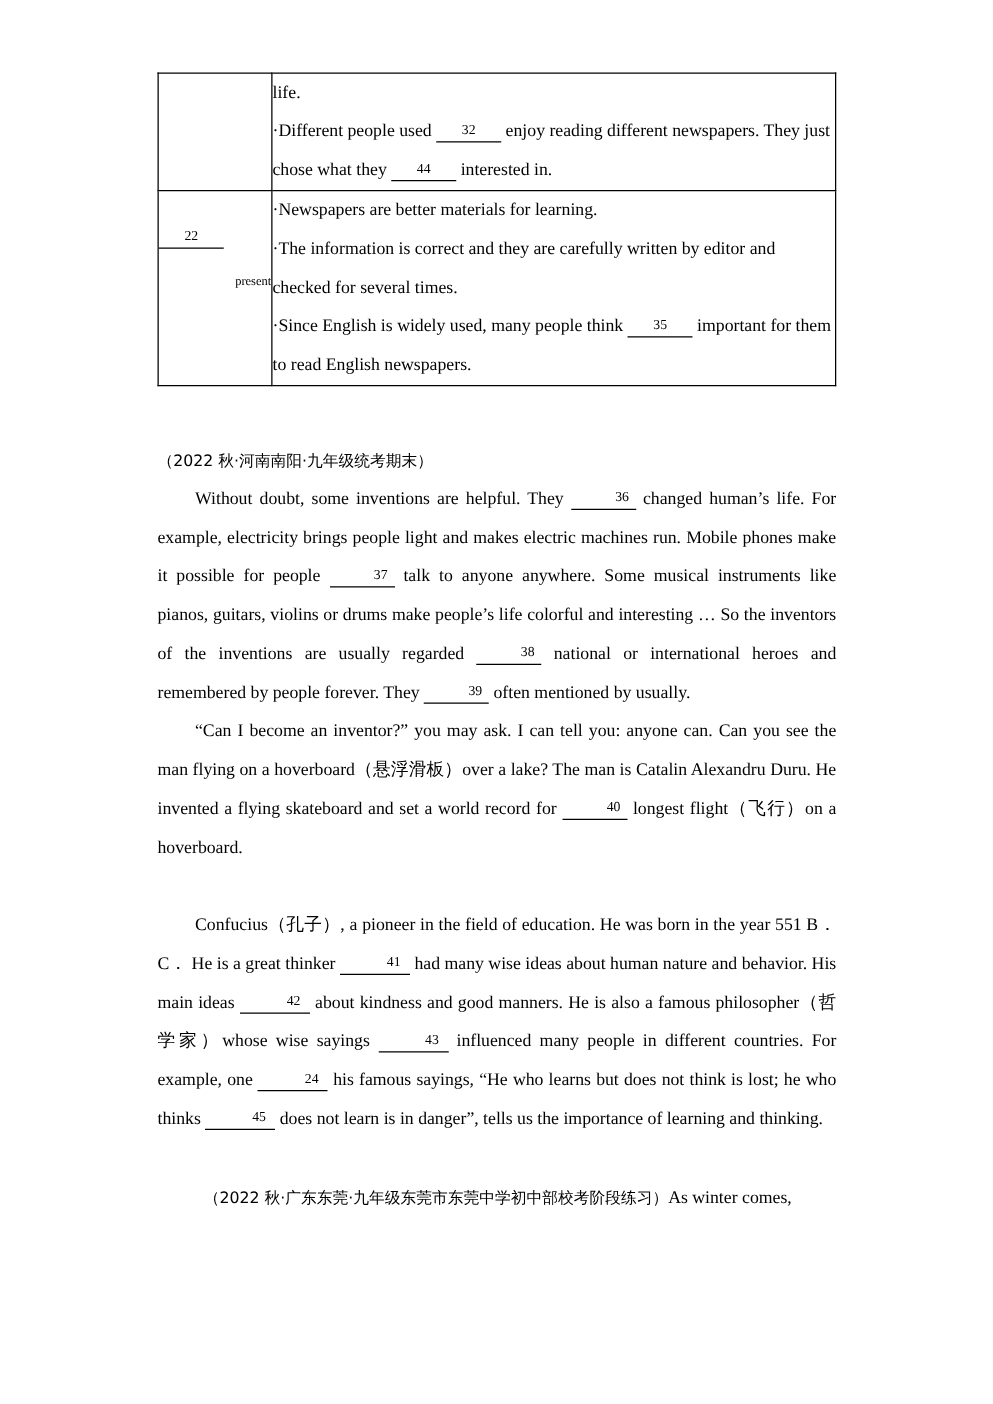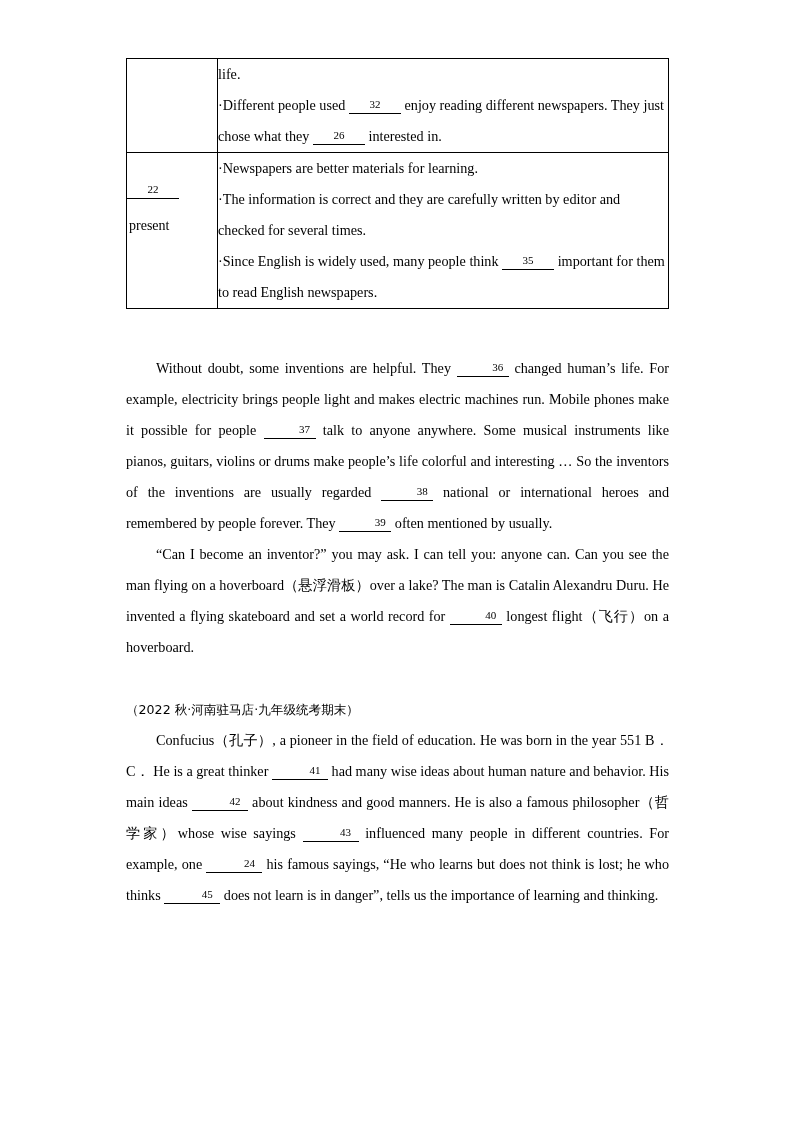--- a/index.html
+++ b/index.html
@@ -55,22 +55,22 @@
   .cellline.wrap { white-space: normal; }
   .leftcell-blank {
     display: block;
     text-align: center;
     font-size: 14.2px;
     line-height: 26px;
     margin: 28px 0 0 0;
   }
   .leftcell-text {
     display: block;
-    text-align: left;
-    font-size: 14px;
+    text-align: right;
+    font-size: 10px;
     line-height: 30px;
     margin: 12px 0 0 2px;
   }
 
   
   .blank {
     display: inline-block;
     border-bottom: 1px solid #000000;
     text-align: center;
     font-size: 11px;
@@ -118,21 +118,21 @@
     <table class="fill-table">
       <tbody>
         <tr>
           <td class="col-left"></td>
           <td class="col-right">
             <div class="cellline">life.</div>
             <div class="cellline wrap">
               <span>·Different people used</span>
               <span class="blank">32</span>
               <span>enjoy reading different newspapers. They just chose what they</span>
-              <span class="blank">26</span>
+              <span class="blank">44</span>
               <span>interested in.</span>
             </div>
           </td>
         </tr>
         <tr>
           <td class="col-left">
             <span class="leftcell-blank blank">22</span>
             <span class="leftcell-text">present</span>
           </td>
           <td class="col-right">
@@ -143,20 +143,21 @@
               <span class="blank">35</span>
               <span>important for them to read English newspapers.</span>
             </div>
           </td>
         </tr>
       </tbody>
     </table>
 
     <div class="gap-lg"></div>
 
+    <div class="src-head">（2022 秋·河南南阳·九年级统考期末）</div>
 
     <p class="para">
       <span>Without doubt, some inventions are helpful.  They</span>
       <span class="blank">36</span>
       <span>changed human’s life. For example, electricity brings people light and makes electric machines run. Mobile phones make it possible for people</span>
       <span class="blank">37</span>
       <span>talk to anyone anywhere. Some musical instruments like pianos, guitars, violins  or drums make people’s life colorful and interesting … So the inventors of the inventions are usually regarded</span>
       <span class="blank">38</span>
       <span>national or international heroes and remembered by people forever. They</span>
       <span class="blank">39</span>
@@ -164,33 +165,35 @@
     </p>
 
     <p class="para">
       <span>“Can I become an inventor?” you may ask. I can tell  you: anyone can. Can you see the man flying on a hoverboard（悬浮滑板）over a lake? The man is Catalin  Alexandru Duru. He invented a flying  skateboard and set a world record for</span>
       <span class="blank">40</span>
       <span>longest flight（飞行）on a hoverboard.</span>
     </p>
 
     <div class="gap-md"></div>
 
-    <div class="src-head">（2022 秋·河南驻马店·九年级统考期末）</div>
 
     <p class="para">
       <span>Confucius（孔子）, a pioneer in the field of education. He was born in the year 551 B．C．  He is a great thinker</span>
       <span class="blank w1">41</span>
       <span>had many wise ideas about human nature and behavior. His main ideas</span>
       <span class="blank w1">42</span>
       <span>about kindness and good manners. He is also a famous philosopher（哲学家）whose wise sayings</span>
       <span class="blank w1">43</span>
       <span>influenced many people in different countries. For example, one</span>
       <span class="blank w1">24</span>
       <span>his famous sayings, “He who learns but does not think is lost; he who thinks</span>
       <span class="blank w1">45</span>
       <span>does not learn is in danger”, tells us the importance of learning and thinking.</span>
     </p>
 
     <div class="gap-md"></div>
 
+    <div class="src-head indent">
+      <span class="cn">（2022 秋·广东东莞·九年级东莞市东莞中学初中部校考阶段练习）</span><span class="tail">As winter comes,</span>
+    </div>
 
   </div>
 </div>
 
 </body></html>

